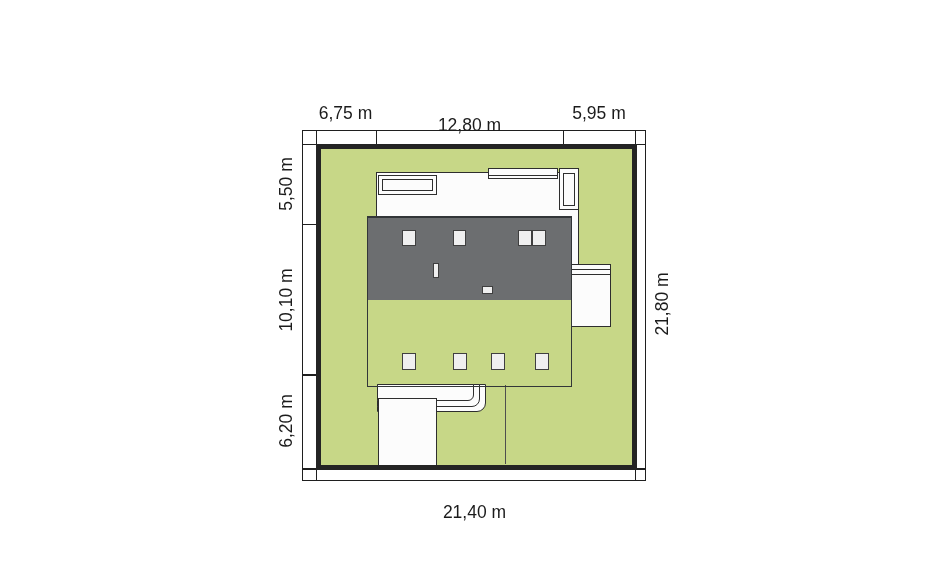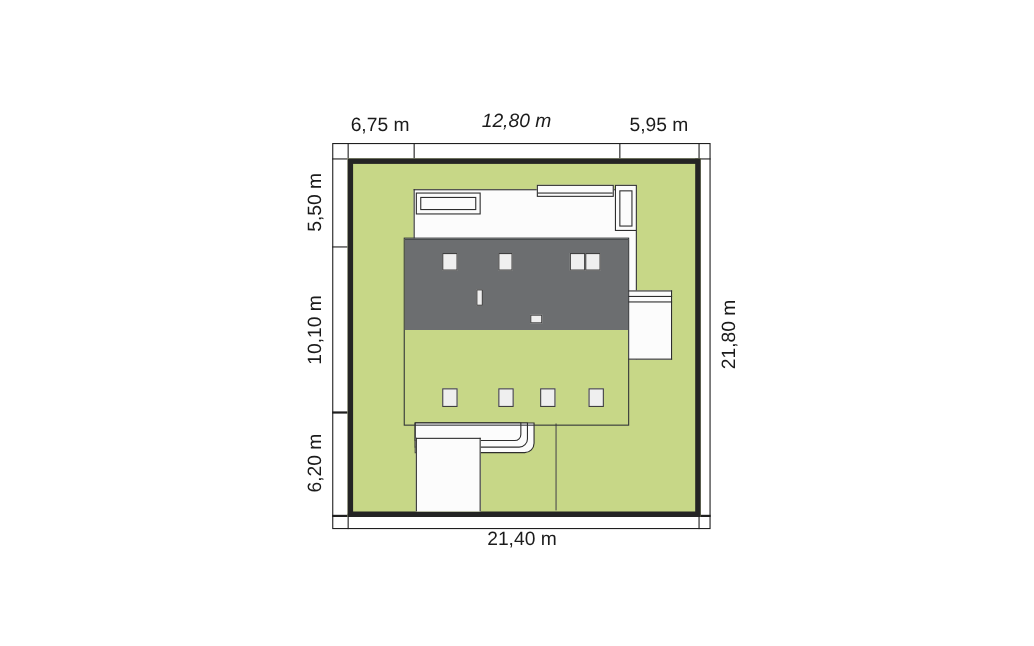--- a/index.html
+++ b/index.html
@@ -106,23 +106,23 @@
   <div class="rw" style="left:531.5px;top:230px;width:14.5px;height:15.5px;"></div>
   <div class="rw" style="left:432.5px;top:262.5px;width:6.5px;height:15px;"></div>
   <div class="rw" style="left:482px;top:285.5px;width:11px;height:8px;"></div>
 
   <div class="rw" style="left:401.5px;top:353px;width:14px;height:17px;"></div>
   <div class="rw" style="left:452.5px;top:353px;width:14px;height:17px;"></div>
   <div class="rw" style="left:491px;top:353px;width:14px;height:17px;"></div>
   <div class="rw" style="left:534.5px;top:353px;width:14px;height:17px;"></div>
 
   <div class="dim-label" style="left:345.5px;top:114px;">6,75 m</div>
-  <div class="dim-label" style="left:469.5px;top:110px;font-style:italic;">12,80 m</div>
+  <div class="dim-label" style="left:469.5px;top:126px;">12,80 m</div>
   <div class="dim-label" style="left:599px;top:114px;">5,95 m</div>
 
   <div class="dim-label rot" style="left:287px;top:184px;">5,50 m</div>
   <div class="dim-label rot" style="left:287px;top:299.5px;">10,10 m</div>
   <div class="dim-label rot" style="left:287px;top:420.5px;">6,20 m</div>
 
   <div class="dim-label rot" style="left:662.5px;top:303.5px;">21,80 m</div>
-  <div class="dim-label" style="left:474.5px;top:490px;">21,40 m</div>
+  <div class="dim-label" style="left:474.5px;top:513px;">21,40 m</div>
 
 </div>
 
 </body></html>

